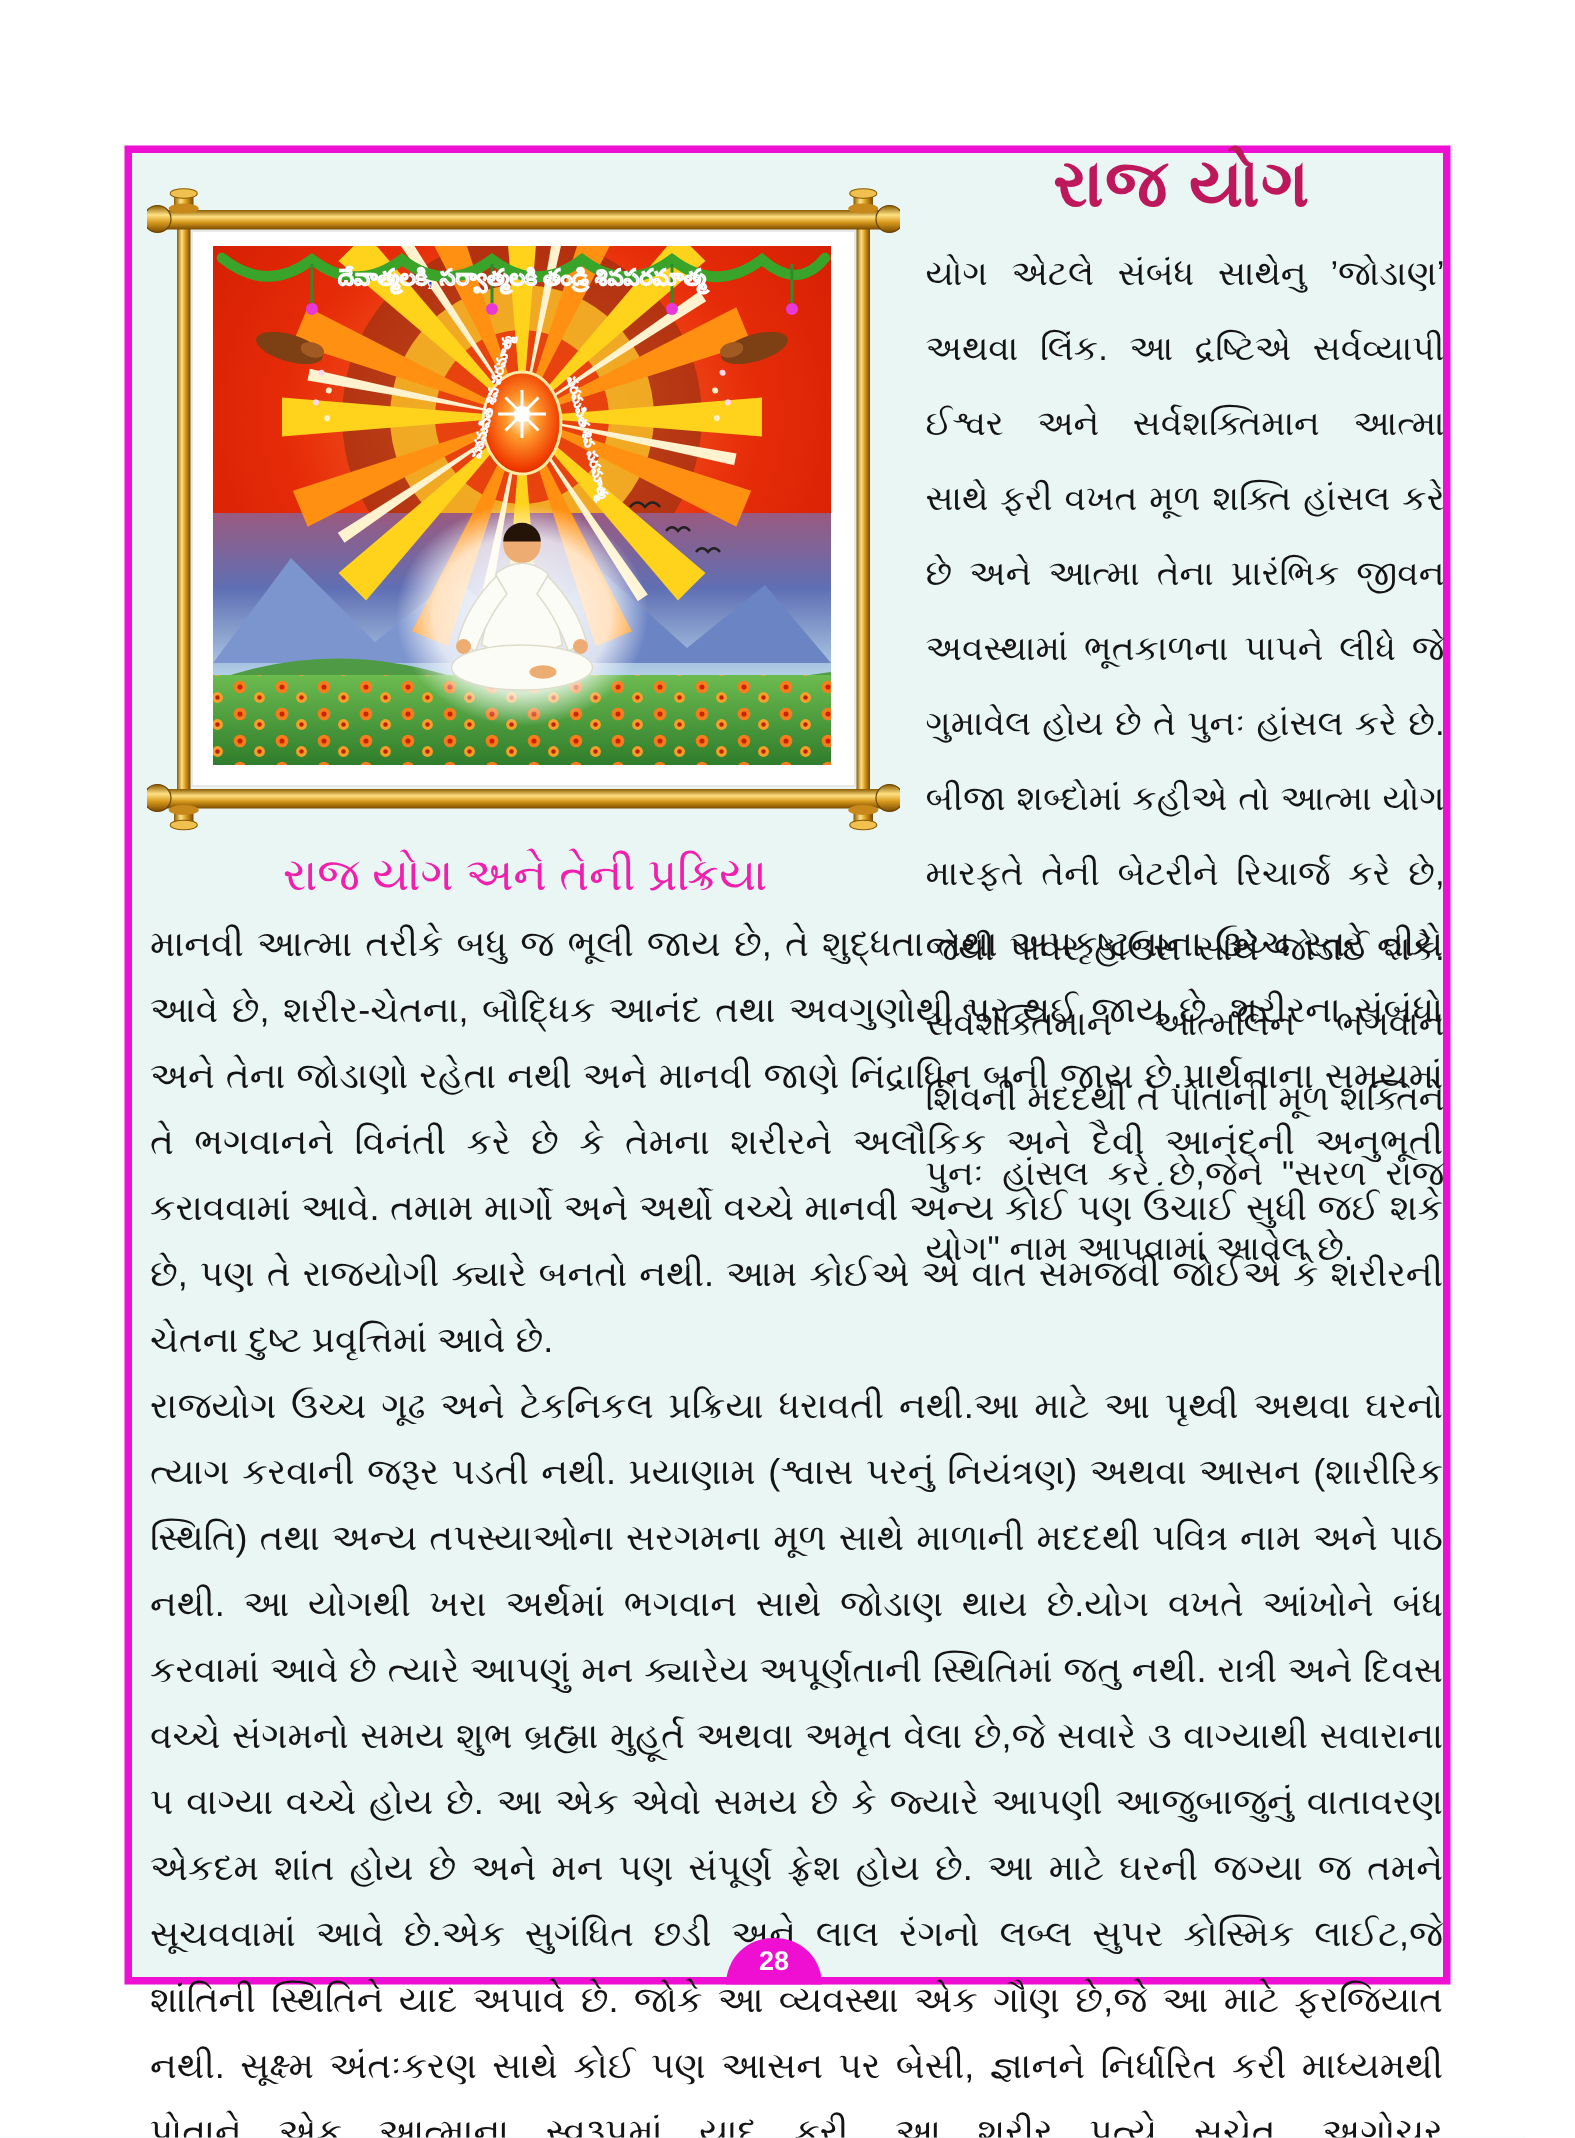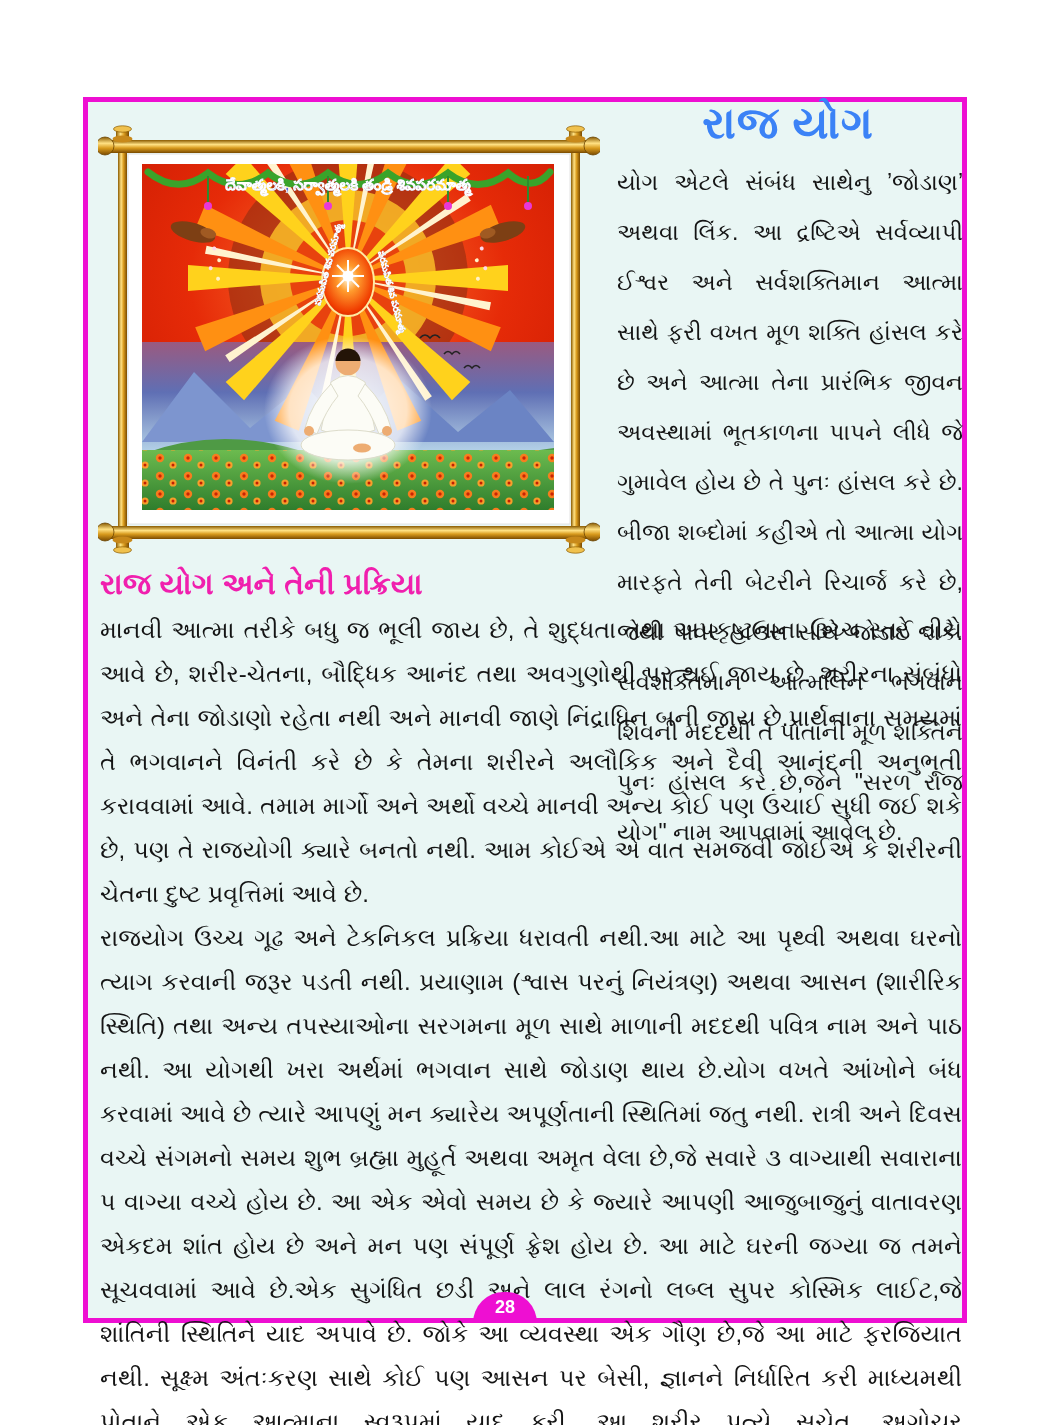--- a/index.html
+++ b/index.html
@@ -8,38 +8,38 @@
     font-family:"Liberation Sans","DejaVu Sans",sans-serif;
     -webkit-font-smoothing:antialiased;
   }
   .frame{
     position:absolute;left:83px;top:97px;width:874px;height:1216px;
     border:5px solid #ee0fd2;background:#e9f6f4;
   }
   .scroll-art{position:absolute;left:98px;top:110px;width:502px;height:460px;}
   .article-title{
     position:absolute;left:612px;top:98px;width:352px;height:52px;
-    text-align:center;font-size:44px;font-weight:bold;color:#3b82f6;
+    text-align:center;font-size:44px;font-weight:bold;color:#be185d;
     letter-spacing:1px;
   }
   .intro{
     position:absolute;left:617px;top:157px;width:346px;height:430px;
     font-size:23px;line-height:50px;color:#141414;text-align:justify;
   }
   .section-heading{
     position:absolute;left:100px;top:567px;width:500px;height:40px;
-    font-size:30px;font-weight:bold;color:#f01fae;
+    font-size:30px;font-weight:normal;color:#f01fae;text-align:center;
   }
   .body-text{
     position:absolute;left:100px;top:608px;width:862px;
     font-size:24px;line-height:44px;color:#141414;text-align:justify;
   }
   .body-text p{margin:0;}
   .page-badge{
-    position:absolute;left:473px;top:1292px;width:64px;height:31px;
+    position:absolute;left:484px;top:1292px;width:64px;height:31px;
     background:#ee0fd2;border-radius:32px 32px 0 0;
     display:flex;align-items:center;justify-content:center;
     color:#ffffff;font-size:18px;font-weight:bold;
   }
 </style>
 </head>
 <body>
 
 <div class="frame"></div>
 

